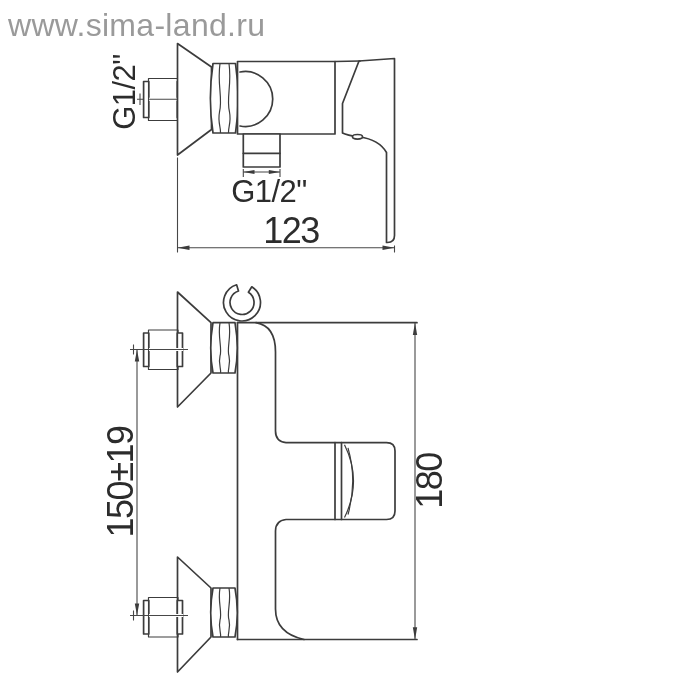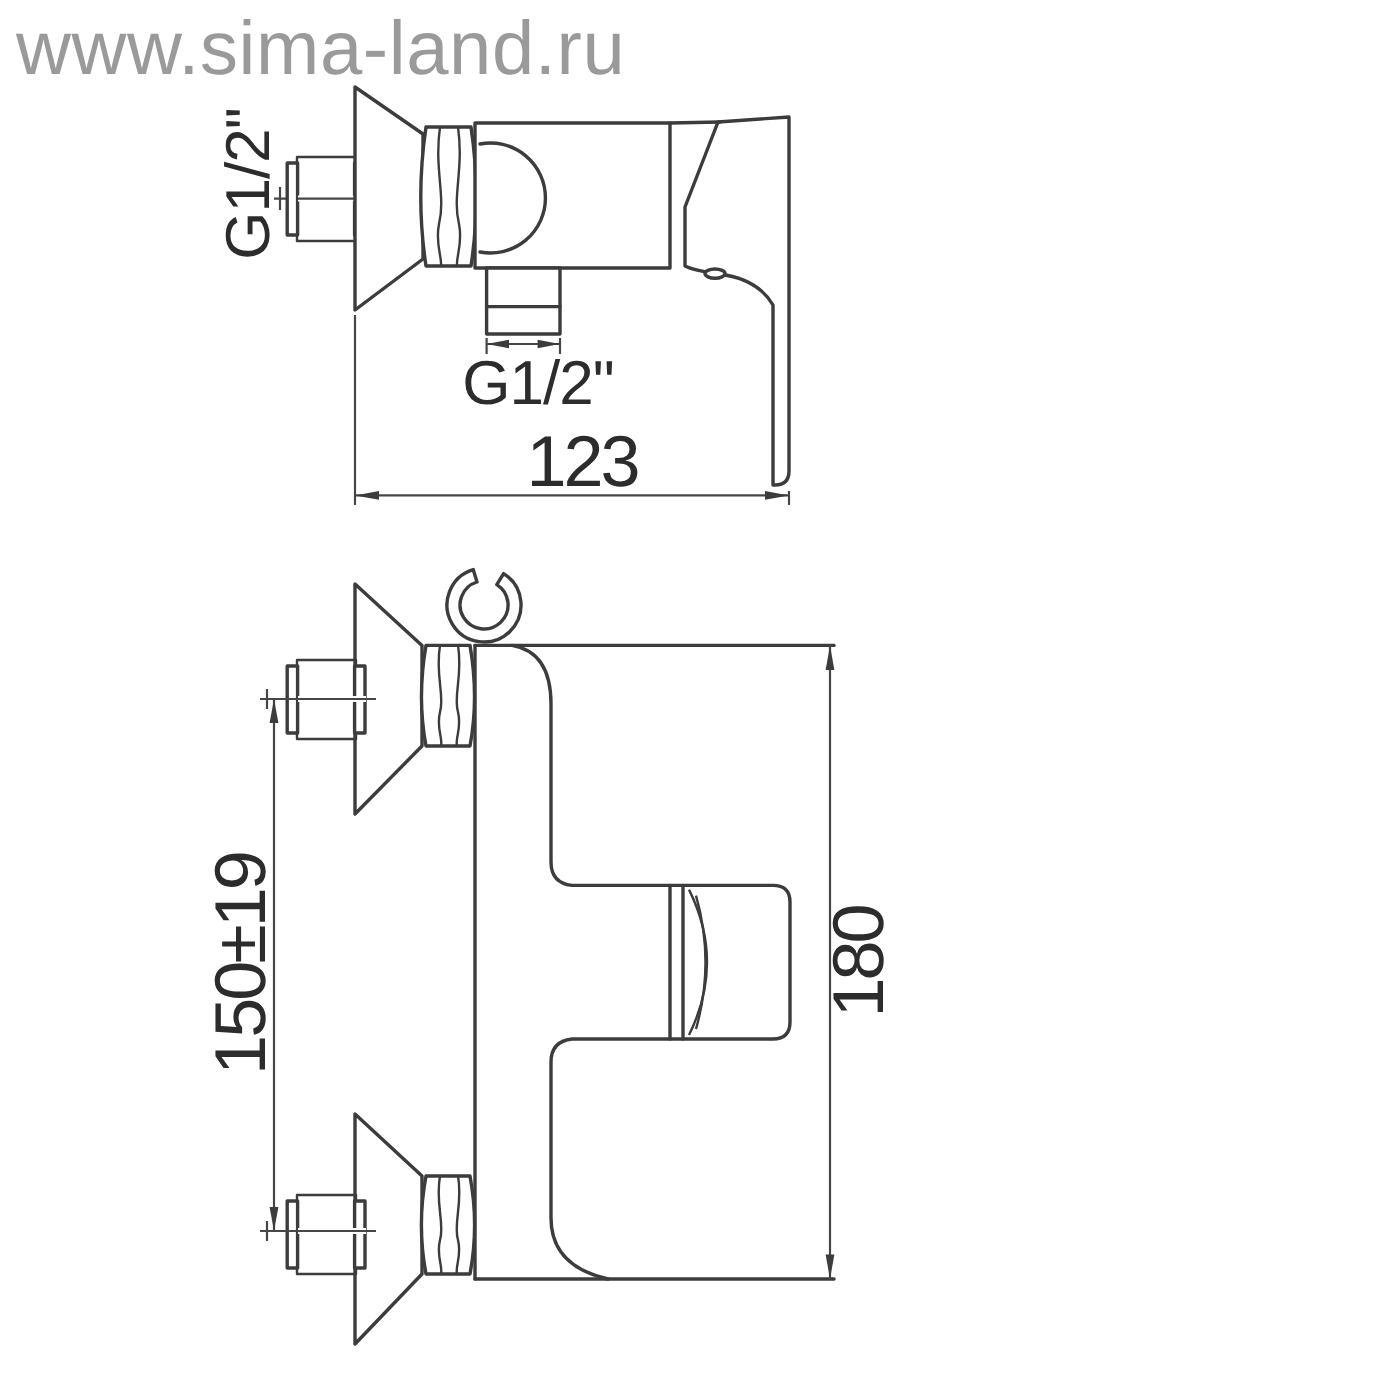--- a/index.html
+++ b/index.html
@@ -1,18 +1,18 @@
 <!DOCTYPE html>
 <html><head>
 <meta charset="utf-8">
 <style>
   html,body{margin:0;padding:0;background:#fff;}
   #stage{position:relative;width:700px;height:700px;background:#ffffff;overflow:hidden;
          font-family:"Liberation Sans", sans-serif;}
-  #watermark{position:absolute;left:8px;top:10px;font-size:38px;line-height:30px;
+  #watermark{position:absolute;left:8px;top:10px;font-size:32px;line-height:30px;
              color:#9a9a9a;letter-spacing:0.3px;user-select:none;}
   svg{position:absolute;left:0;top:0;}
   .part{fill:#ffffff;stroke:#3c3c3c;stroke-width:1.7;stroke-linejoin:round;}
   .ln{fill:none;stroke:#3c3c3c;stroke-width:1.7;stroke-linecap:round;stroke-linejoin:round;}
   .fine{fill:none;stroke:#3c3c3c;stroke-width:1.2;stroke-linejoin:round;}
   .thin{fill:none;stroke:#474747;stroke-width:1.1;}
   .wht{fill:none;stroke:#ffffff;stroke-width:3;}
   .arrow{fill:#3c3c3c;stroke:none;}
   text.dim{font-family:"Liberation Sans", sans-serif;font-size:36px;fill:#2c2c2c;letter-spacing:-1.5px;}
   text.thr{font-family:"Liberation Sans", sans-serif;font-size:31px;fill:#2c2c2c;letter-spacing:-0.5px;}

